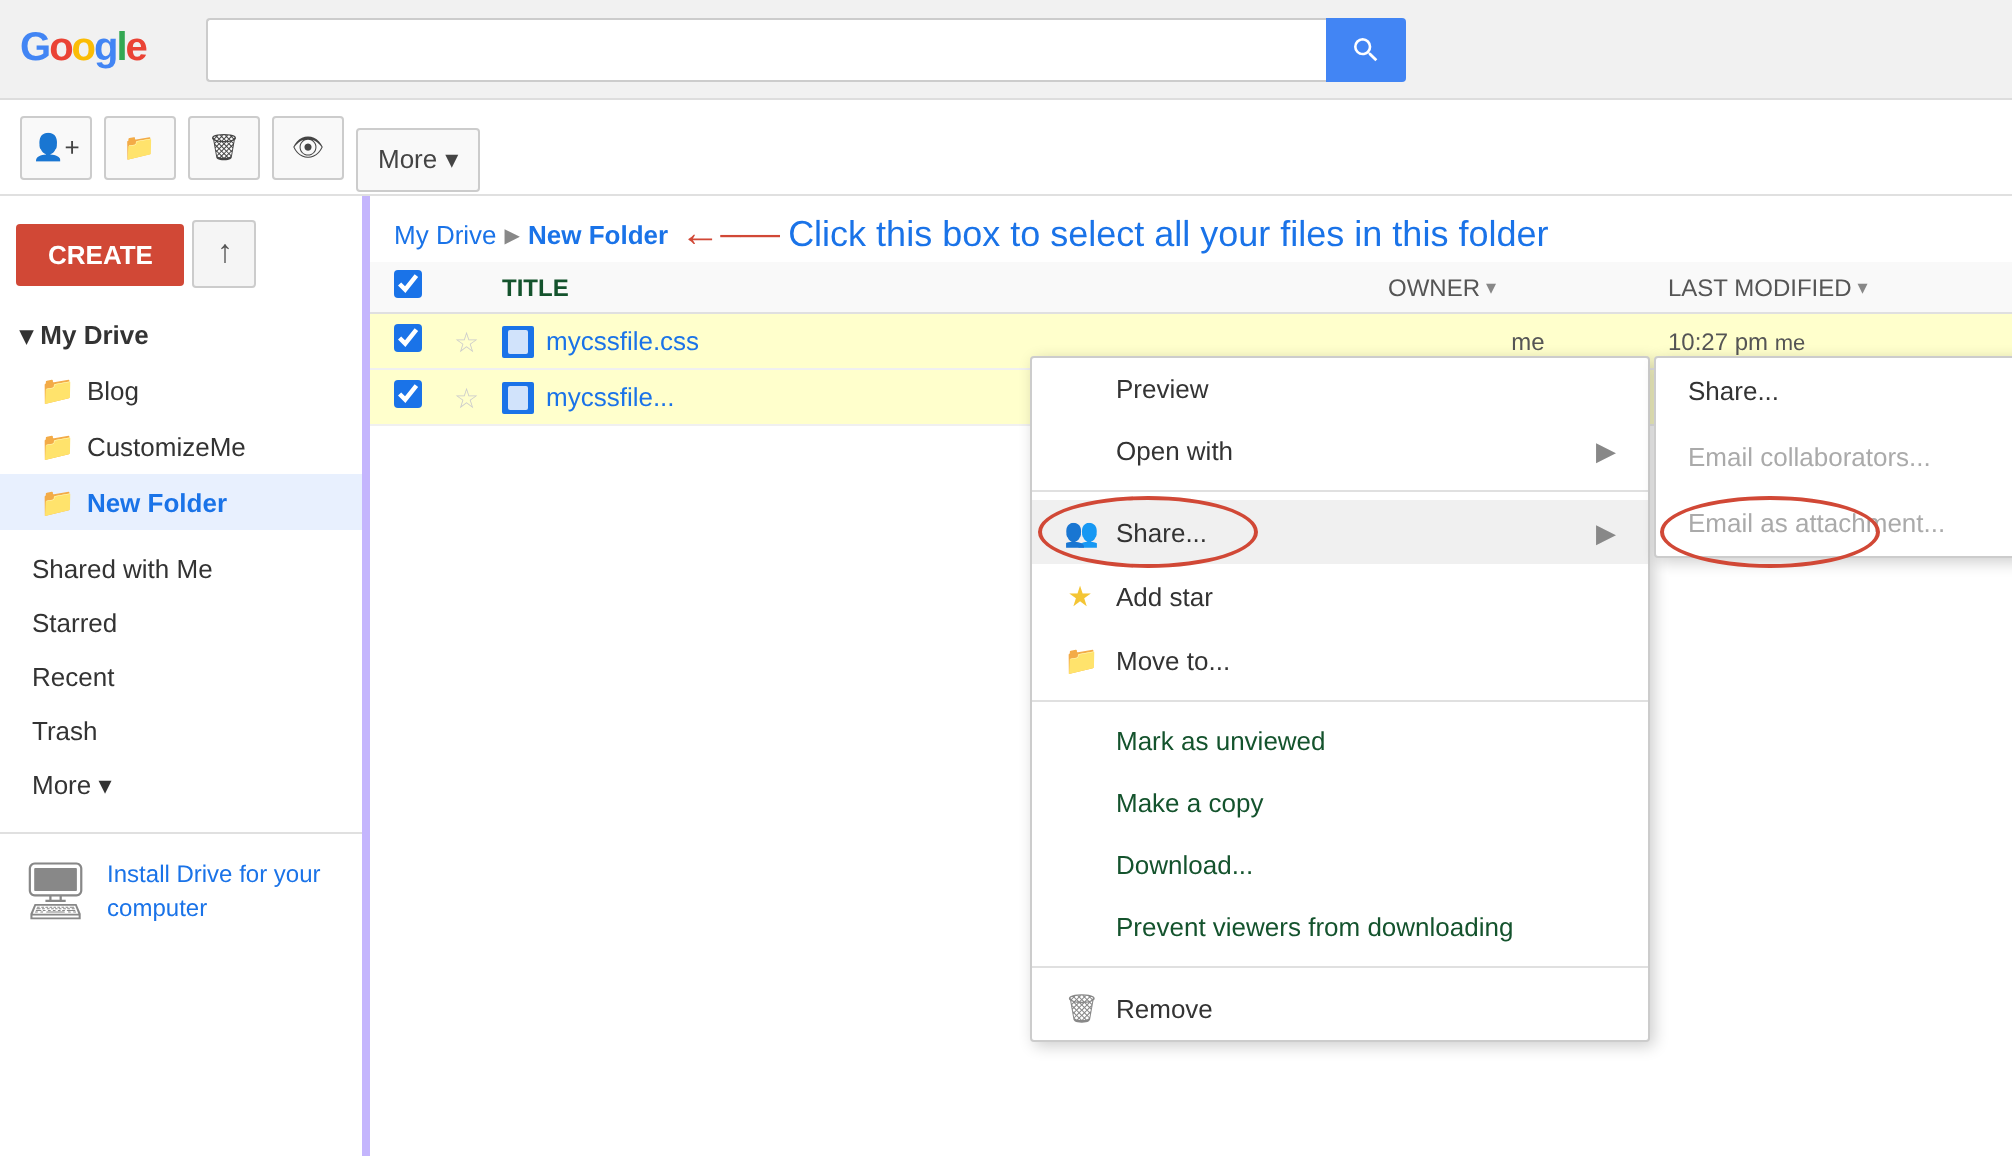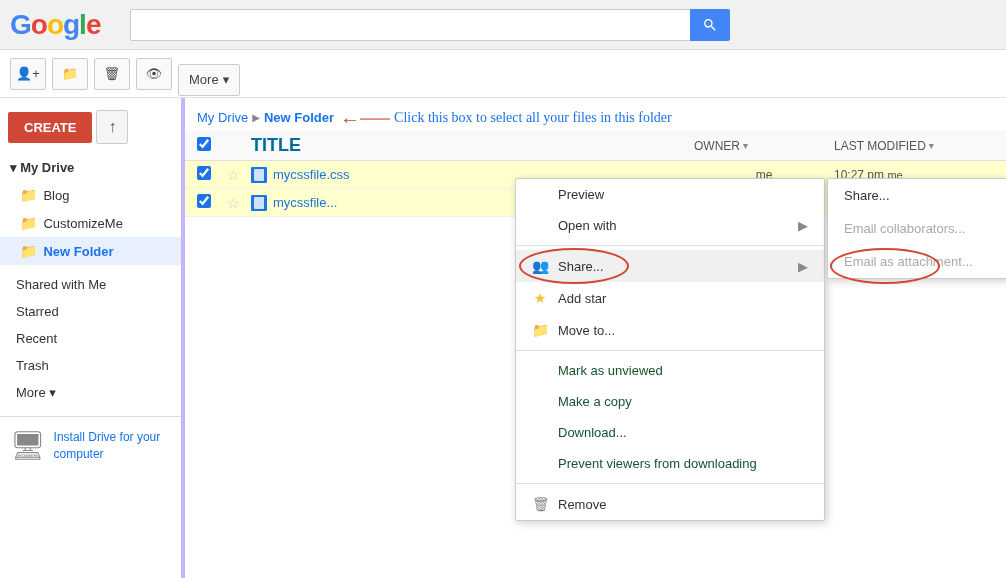--- a/index.html
+++ b/index.html
@@ -1,20 +1,20 @@
 <!DOCTYPE html>
 <html><head>
   <meta charset="utf-8">
   <style>
     * { margin: 0; padding: 0; box-sizing: border-box; }
     body { font-family: Arial, sans-serif; font-size: 13px; background: #fff; width: 1006px; height: 578px; overflow: hidden; }
 
     
     #topbar { display: flex; align-items: center; background: #f1f1f1; border-bottom: 1px solid #ddd; padding: 6px 10px; gap: 10px; height: 50px; }
-    #google-logo { font-size: 28px; font-weight: bold; letter-spacing: -1px; }
+    #google-logo { font-size: 20px; font-weight: bold; letter-spacing: -1px; }
     #google-logo span:nth-child(1) { color: #4285F4; }
     #google-logo span:nth-child(2) { color: #EA4335; }
     #google-logo span:nth-child(3) { color: #FBBC05; }
     #google-logo span:nth-child(4) { color: #4285F4; }
     #google-logo span:nth-child(5) { color: #34A853; }
     #google-logo span:nth-child(6) { color: #EA4335; }
     #search-container { display: flex; align-items: center; flex: 1; max-width: 600px; margin-left: 20px; }
     #search-input { flex: 1; height: 32px; border: 1px solid #ccc; border-right: none; padding: 0 8px; font-size: 14px; outline: none; border-radius: 2px 0 0 2px; }
     #search-btn { background: #4285F4; border: none; width: 40px; height: 32px; cursor: pointer; border-radius: 0 2px 2px 0; display: flex; align-items: center; justify-content: center; }
     #search-btn svg { fill: white; }
@@ -178,30 +178,30 @@
     </div>
   </div>
 
   <div id="content">
 
     <div id="breadcrumb-row">
       <span style="color:#1a73e8;cursor:pointer;">My Drive</span>
       <span style="color:#888;margin:0 4px;font-size:10px;">▶</span>
       <span style="color:#1a73e8;font-weight:bold;">New Folder</span>
       <span style="color:#d14836;font-size:20px;margin-left:6px;">←⎯⎯⎯</span>
-      <span style="color:#1a73e8;font-size:14px;margin-left:4px;font-family:Liberation Serif, serif;">Click this box to select all your files in this folder</span>
+      <span style="color:#1a73e8;font-size:18px;margin-left:4px;">Click this box to select all your files in this folder</span>
     </div>
 
     <div id="file-list-header">
       <div class="check-col">
         <input type="checkbox" class="checkbox" checked="" style="">
       </div>
       <div class="star-col"></div>
       <div class="file-col">
-        <span style="color:#0369a1;font-size:18px;font-weight:bold;">TITLE</span>
+        <span style="color:#14532d;font-size:12px;font-weight:bold;">TITLE</span>
       </div>
       <div class="owner-col">
         <span class="col-header">
           <span>OWNER</span>
           <span class="sort-arrow">▾</span>
         </span>
       </div>
       <div class="modified-col">
         <span class="col-header">
           <span>LAST MODIFIED</span>

